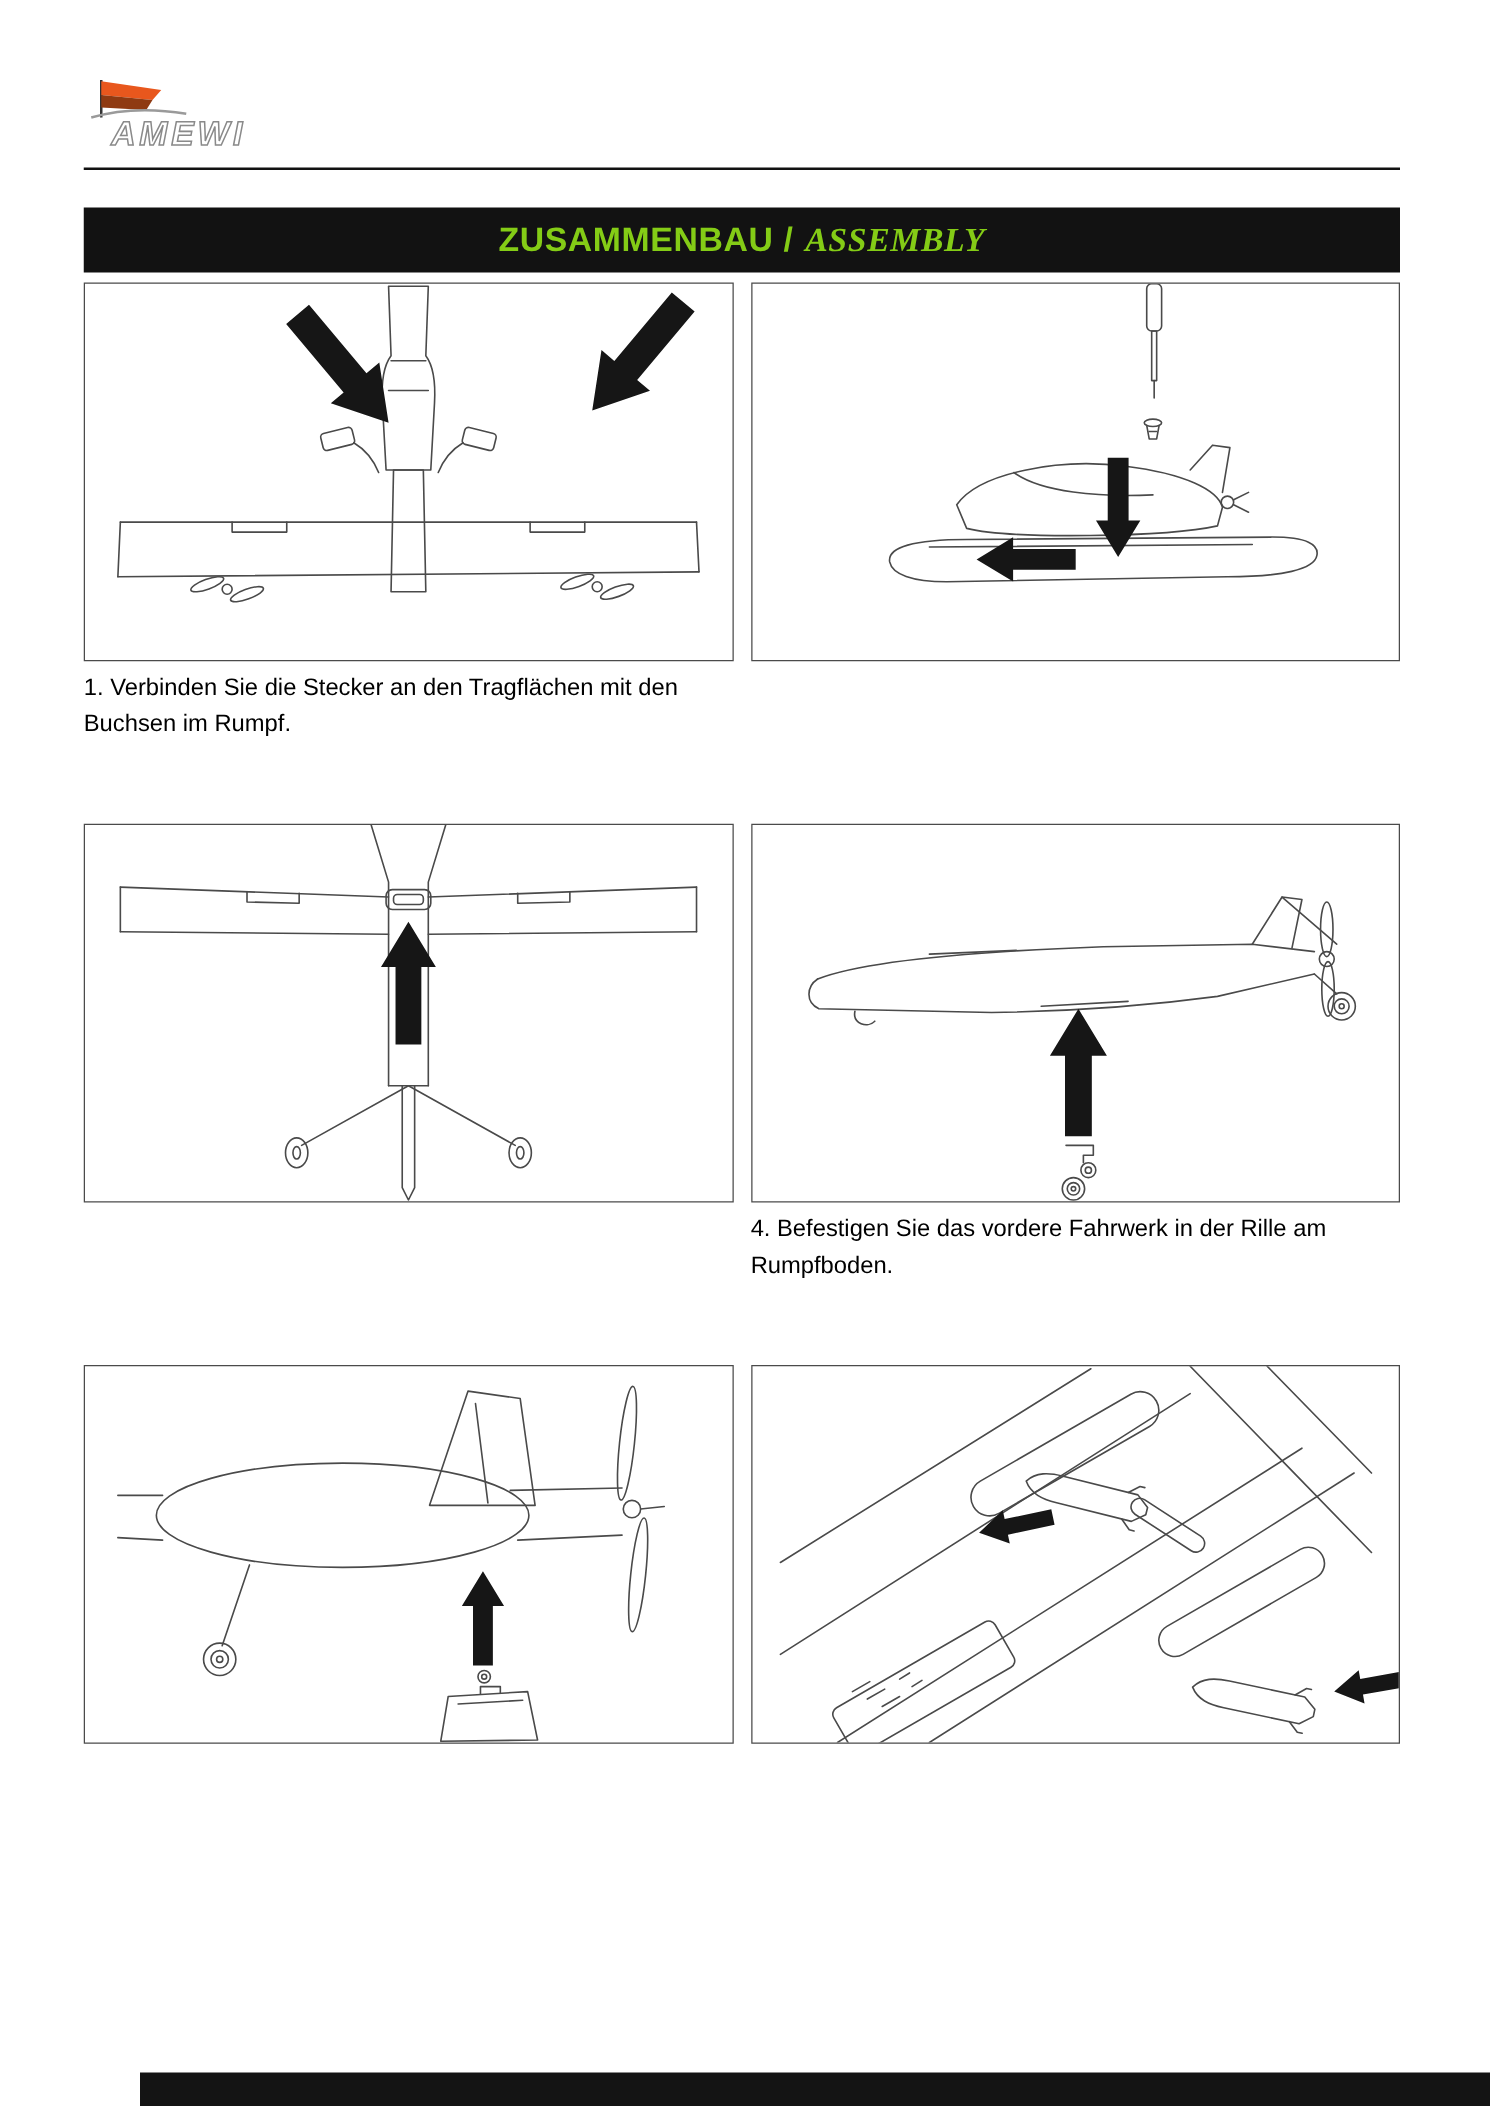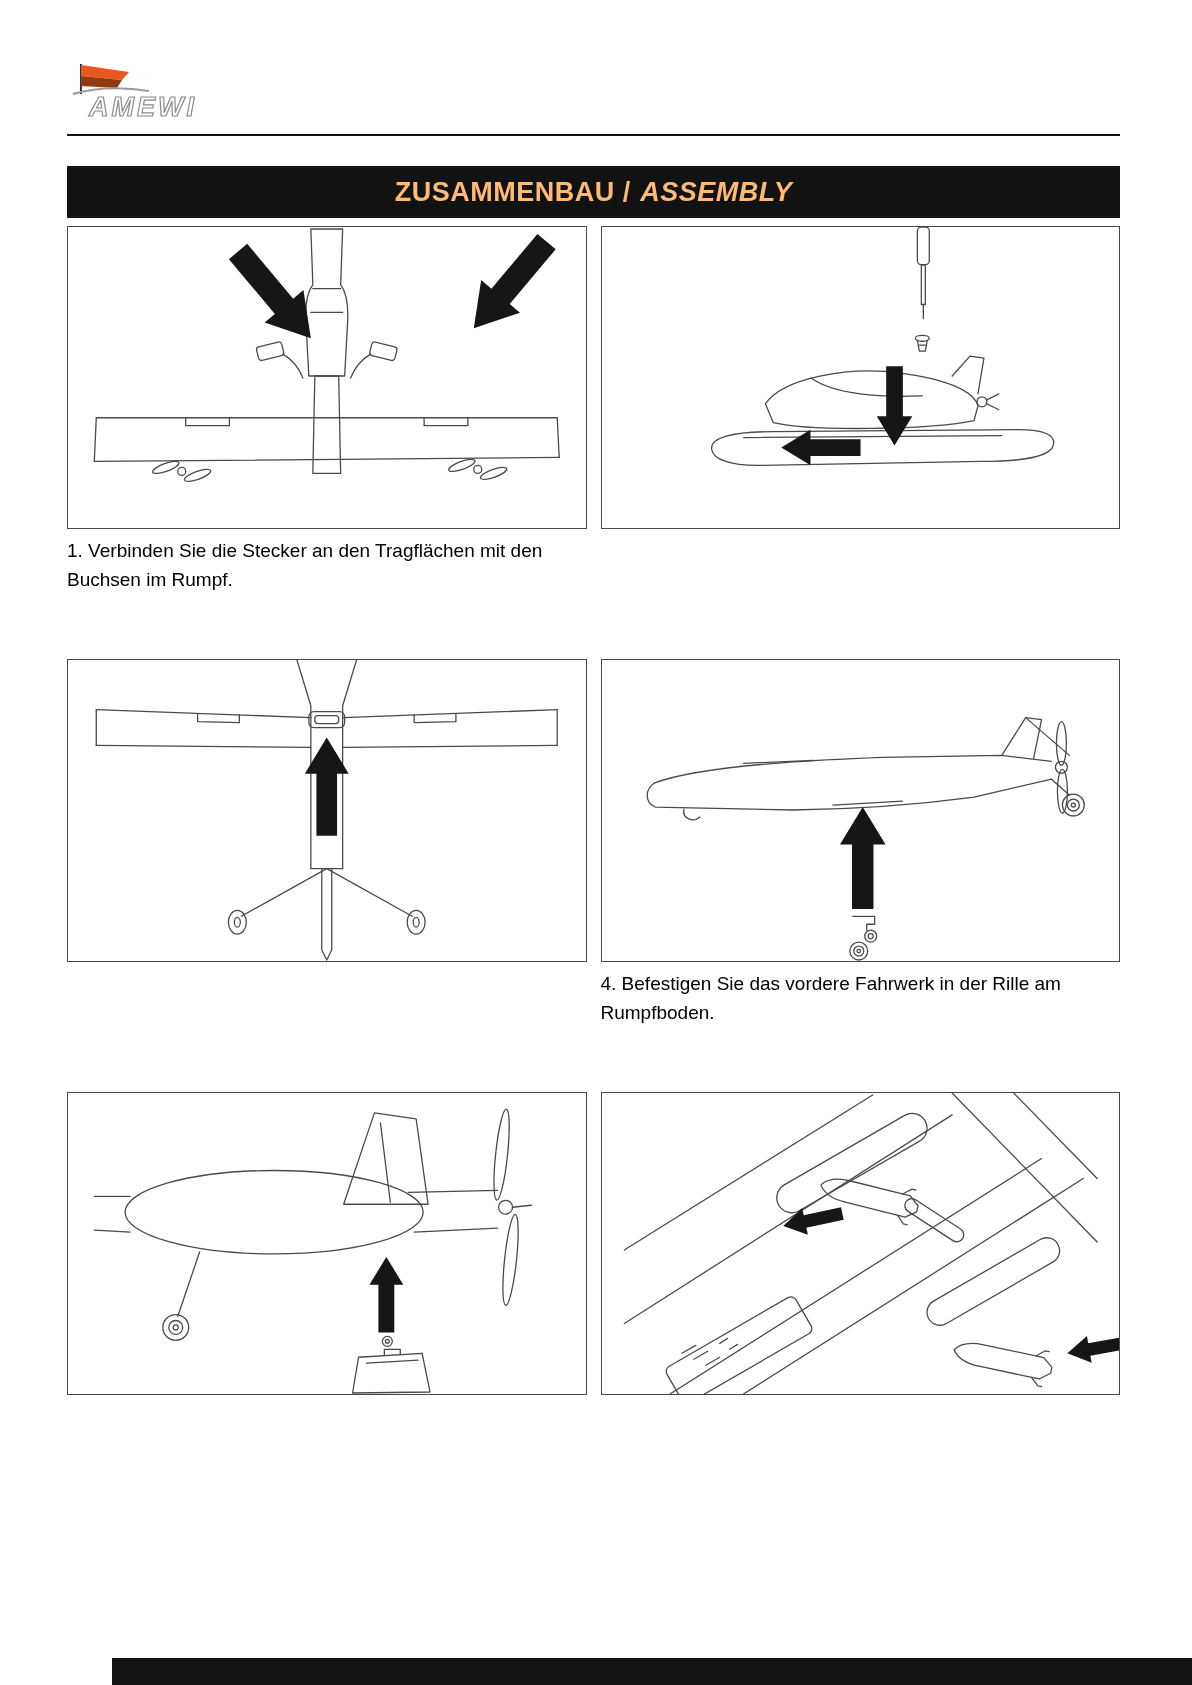--- a/index.html
+++ b/index.html
@@ -18,29 +18,29 @@
 
   
   .logo-wrap { width: 190px; height: 62px; }
   .header-rule { height: 2px; background: #111; margin-top: 12px; }
 
   
   .banner {
     margin-top: 30px;
     height: 52px;
     background: #121212;
-    color: #fdba74;
+    color: #84cc16;
     display: flex;
     align-items: center;
     justify-content: center;
     font-size: 27px;
     font-weight: bold;
     letter-spacing: 0.5px;
   }
-  .banner .en { font-style: italic; margin-left: 0.35em; }
+  .banner .en { font-style: italic; margin-left: 0.35em; font-family: Liberation Serif, serif; }
 
   
   .steps {
     margin-top: 8px;
     display: grid;
     grid-template-columns: 1fr 1fr;
     column-gap: 14px;
     row-gap: 64px;
   }
   .panel {

